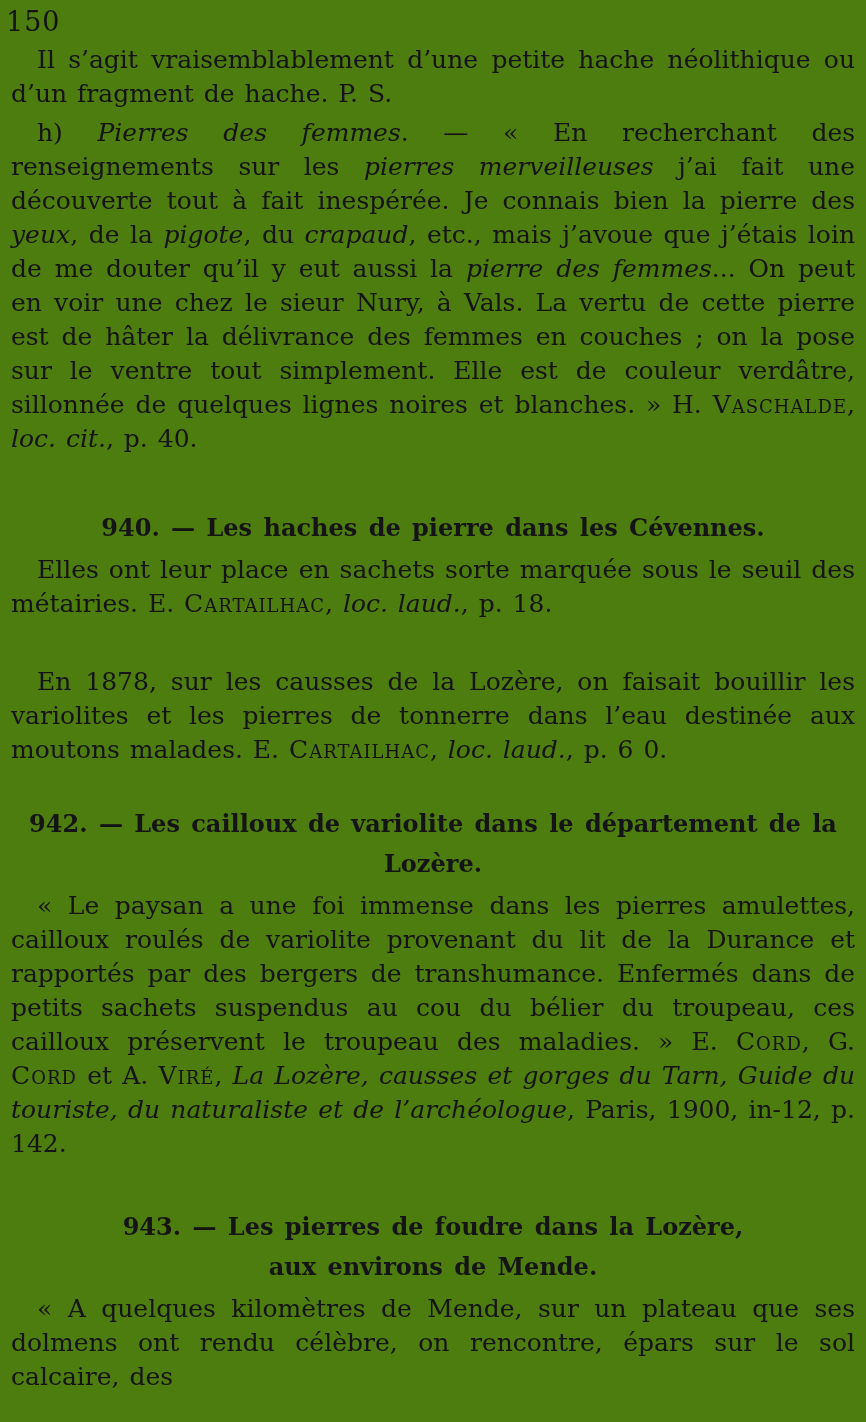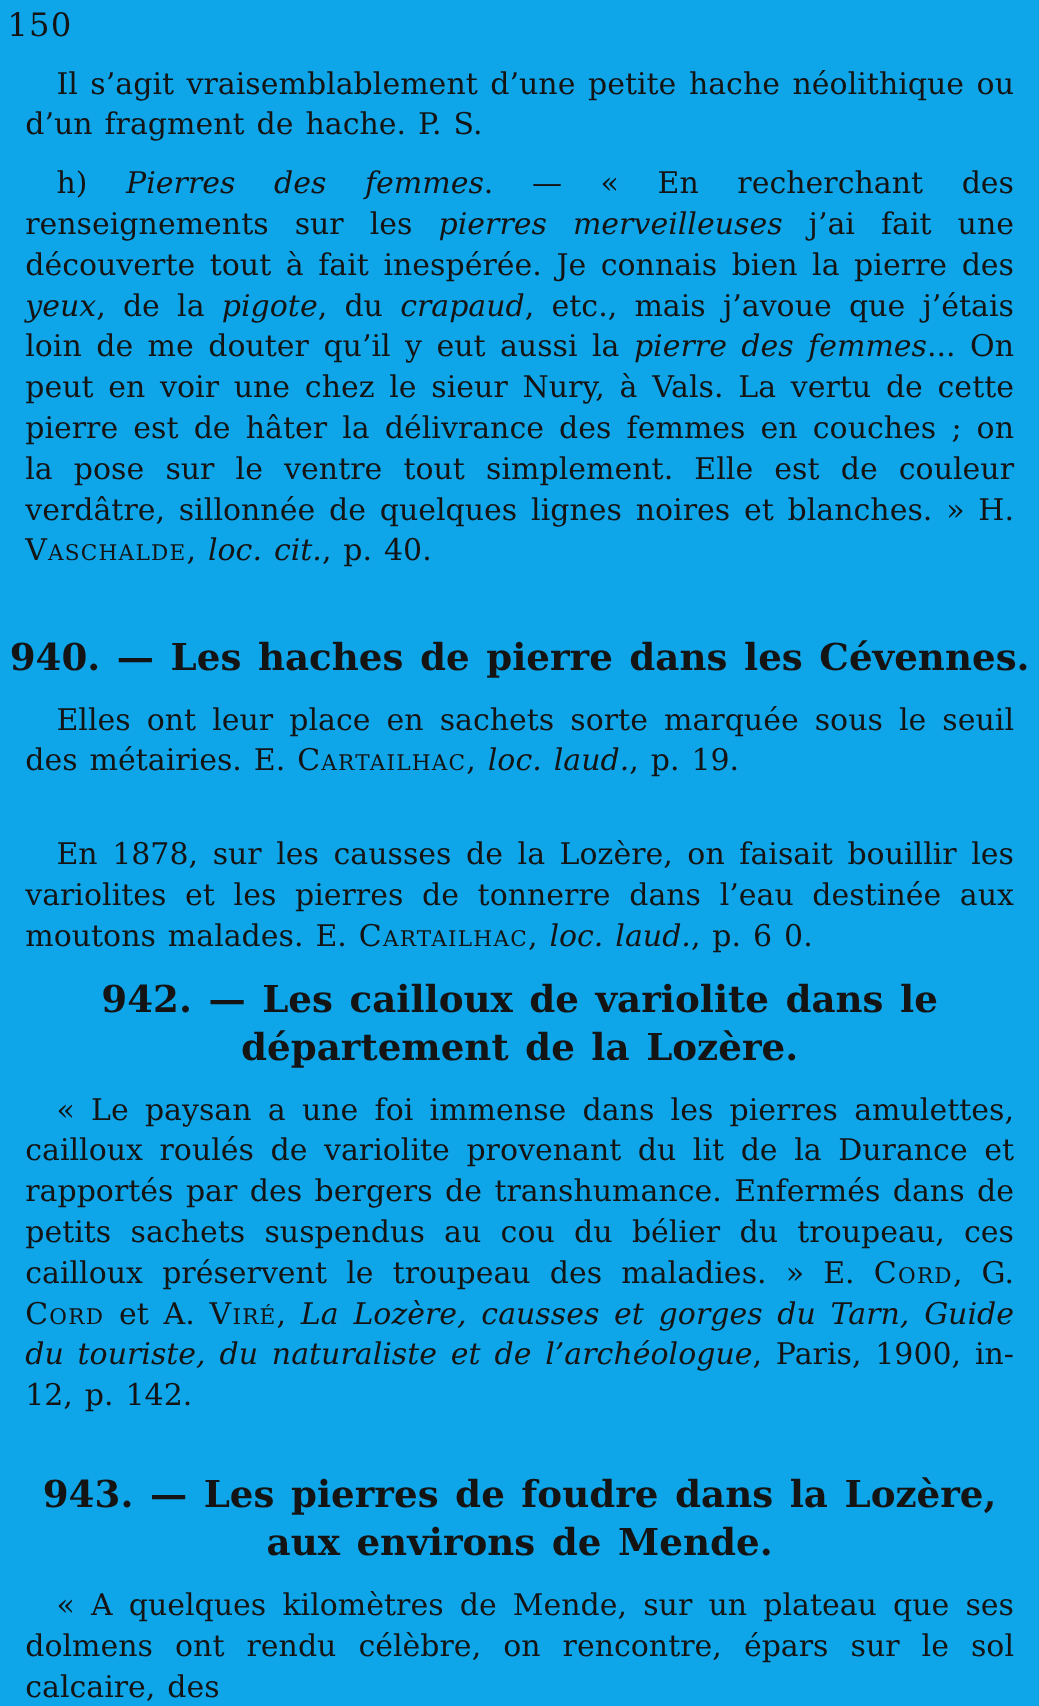--- a/index.html
+++ b/index.html
@@ -5,21 +5,21 @@
   html, body { margin: 0; padding: 0; }
   body {
     background: #e9e9e9;
     font-family: "DejaVu Serif", "Liberation Serif", serif;
   }
   .page {
     position: relative;
     width: 866px;
     height: 1422px;
     margin: 0 auto;
-    background: #0ea5e9;
+    background: #4d7c0f;
     color: #141414;
     box-sizing: border-box;
     padding: 8px 6px 0 6px;
     overflow: hidden;
   }
   .page-header {
     position: relative;
     height: 30px;
   }
   .page-number {
@@ -35,46 +35,46 @@
     left: 0;
     right: 0;
     top: 3px;
     text-align: center;
     font-size: 19px;
     font-weight: 700;
     letter-spacing: 5px;
     word-spacing: 14px;
   }
   p.body-para {
-    margin: 15px;
+    margin: 5px;
     font-size: 25px;
     line-height: 34px;
     text-align: justify;
     text-indent: 26px;
     word-spacing: 2px;
   }
   .section-heading {
     margin: 0;
-    font-size: 31px;
+    font-size: 24px;
     font-weight: 700;
     text-align: center;
     line-height: 40px;
     word-spacing: 3px;
   }
   .section-heading .h-line { display: block; }
   .i  { font-style: italic; }
   .sc { font-variant: small-caps; letter-spacing: 1px; }
   
   .b-p1   { margin-top: 16px; }
   .b-p2   { margin-top: 26px; }
   .b-h940 { margin-top: 52px; }
   .b-p940 { margin-top: 36px; }
   .b-h941 { margin-top: 44px; }
   .b-p941 { margin-top: 26px; }
-  .b-h942 { margin-top: 16px; }
+  .b-h942 { margin-top: 37px; }
   .b-p942 { margin-top: 26px; }
   .b-h943 { margin-top: 46px; }
   .b-p943 { margin-top: 22px; }
 </style>
 </head>
 <body>
 
 <div class="page">
 
   <div class="page-header">
@@ -82,21 +82,21 @@
   </div>
 
   <p class="body-para b-p1"><span>Il s’agit vraisemblablement d’une petite hache néolithique ou d’un fragment de hache. P. S.</span></p>
 
   <p class="body-para b-p2"><span>h) </span><span class="i">Pierres des femmes</span><span>. — « En recherchant des renseignements sur les </span><span class="i">pierres merveilleuses</span><span> j’ai fait une découverte tout à fait inespérée. Je connais bien la pierre des </span><span class="i">yeux</span><span>, de la </span><span class="i">pigote</span><span>, du </span><span class="i">crapaud</span><span>, etc., mais j’avoue que j’étais loin de me douter qu’il y eut aussi la </span><span class="i">pierre des femmes</span><span>... On peut en voir une chez le sieur Nury, à Vals. La vertu de cette pierre est de hâter la délivrance des femmes en couches ; on la pose sur le ventre tout simplement. Elle est de couleur verdâtre, sillonnée de quelques lignes noires et blanches. » H. </span><span class="sc">Vaschalde</span><span>, </span><span class="i">loc. cit.</span><span>, p. 40.</span></p>
 
   <h2 class="section-heading b-h940">
     <span class="h-line">940. — Les haches de pierre dans les Cévennes.</span>
   </h2>
 
-  <p class="body-para b-p940"><span>Elles ont leur place en sachets sorte marquée sous le seuil des métairies. E. </span><span class="sc">Cartailhac</span><span>, </span><span class="i">loc. laud.</span><span>, p. 19.</span></p>
+  <p class="body-para b-p940"><span>Elles ont leur place en sachets sorte marquée sous le seuil des métairies. E. </span><span class="sc">Cartailhac</span><span>, </span><span class="i">loc. laud.</span><span>, p. 18.</span></p>
 
   <h2 class="section-heading b-h941">
   </h2>
 
   <p class="body-para b-p941"><span>En 1878, sur les causses de la Lozère, on faisait bouillir les variolites et les pierres de tonnerre dans l’eau destinée aux moutons malades. E. </span><span class="sc">Cartailhac</span><span>, </span><span class="i">loc. laud.</span><span>, p. 6 0.</span></p>
 
   <h2 class="section-heading b-h942">
     <span class="h-line">942. — Les cailloux de variolite dans le département de la Lozère.</span>
   </h2>
 

